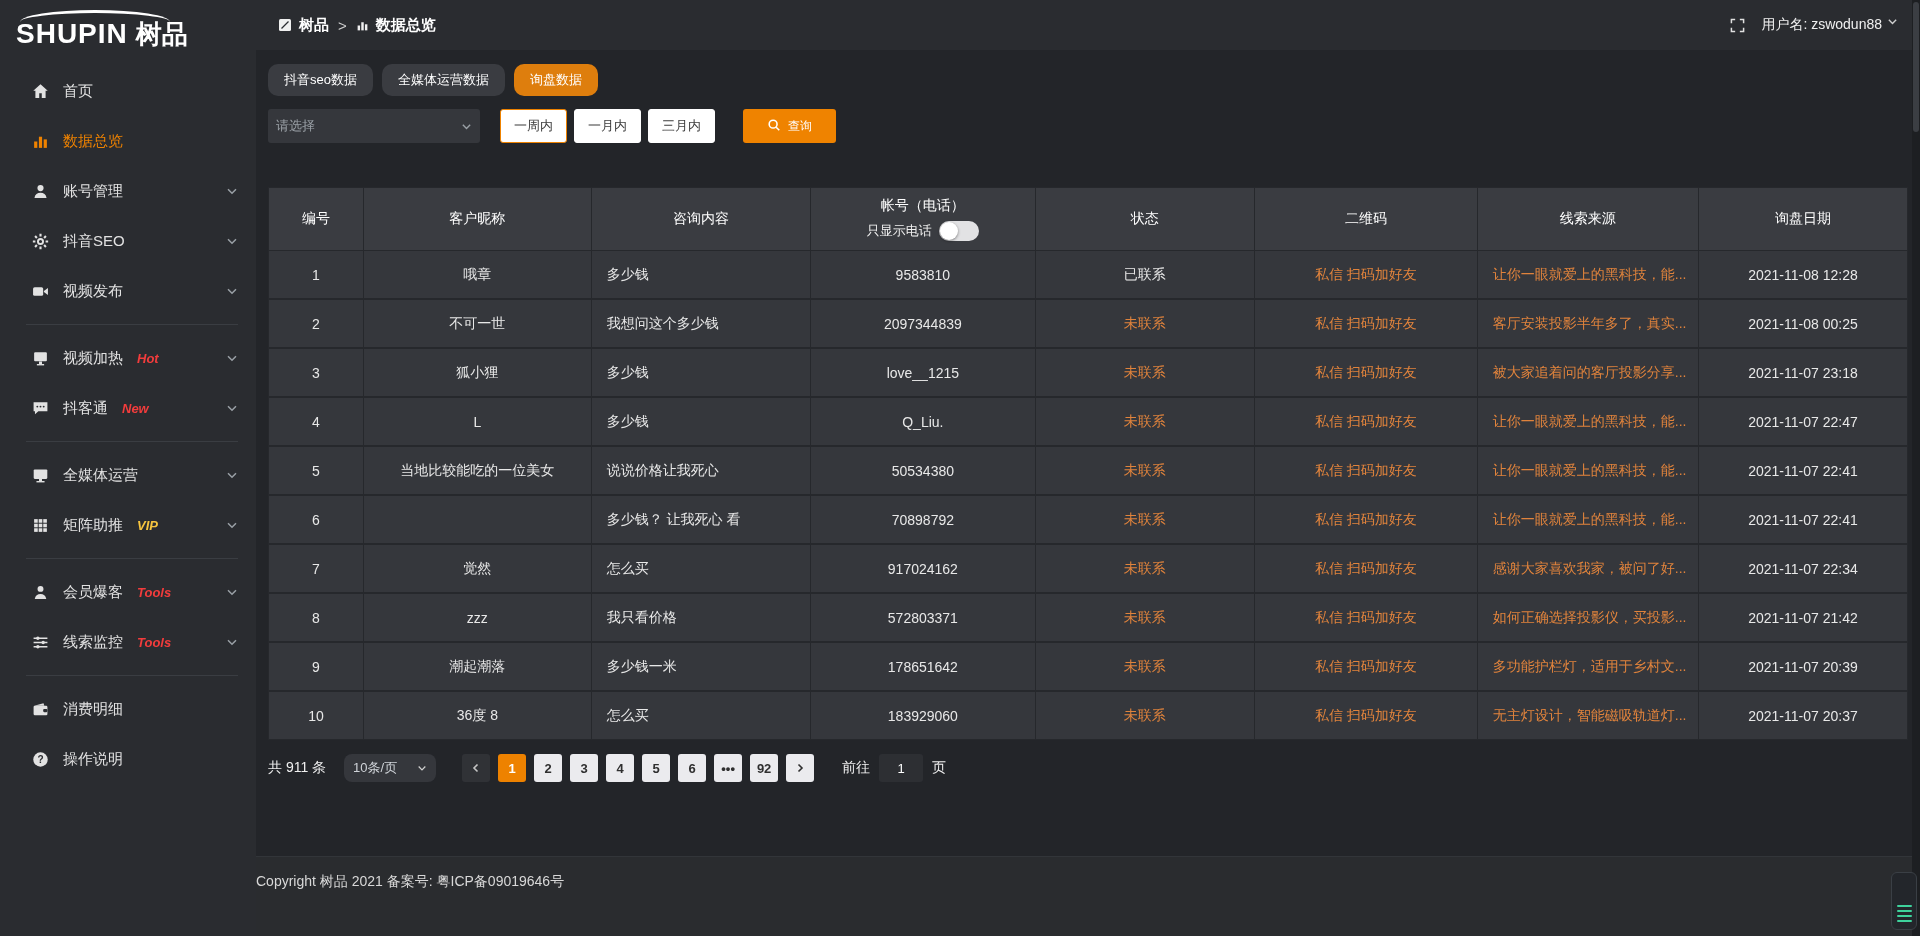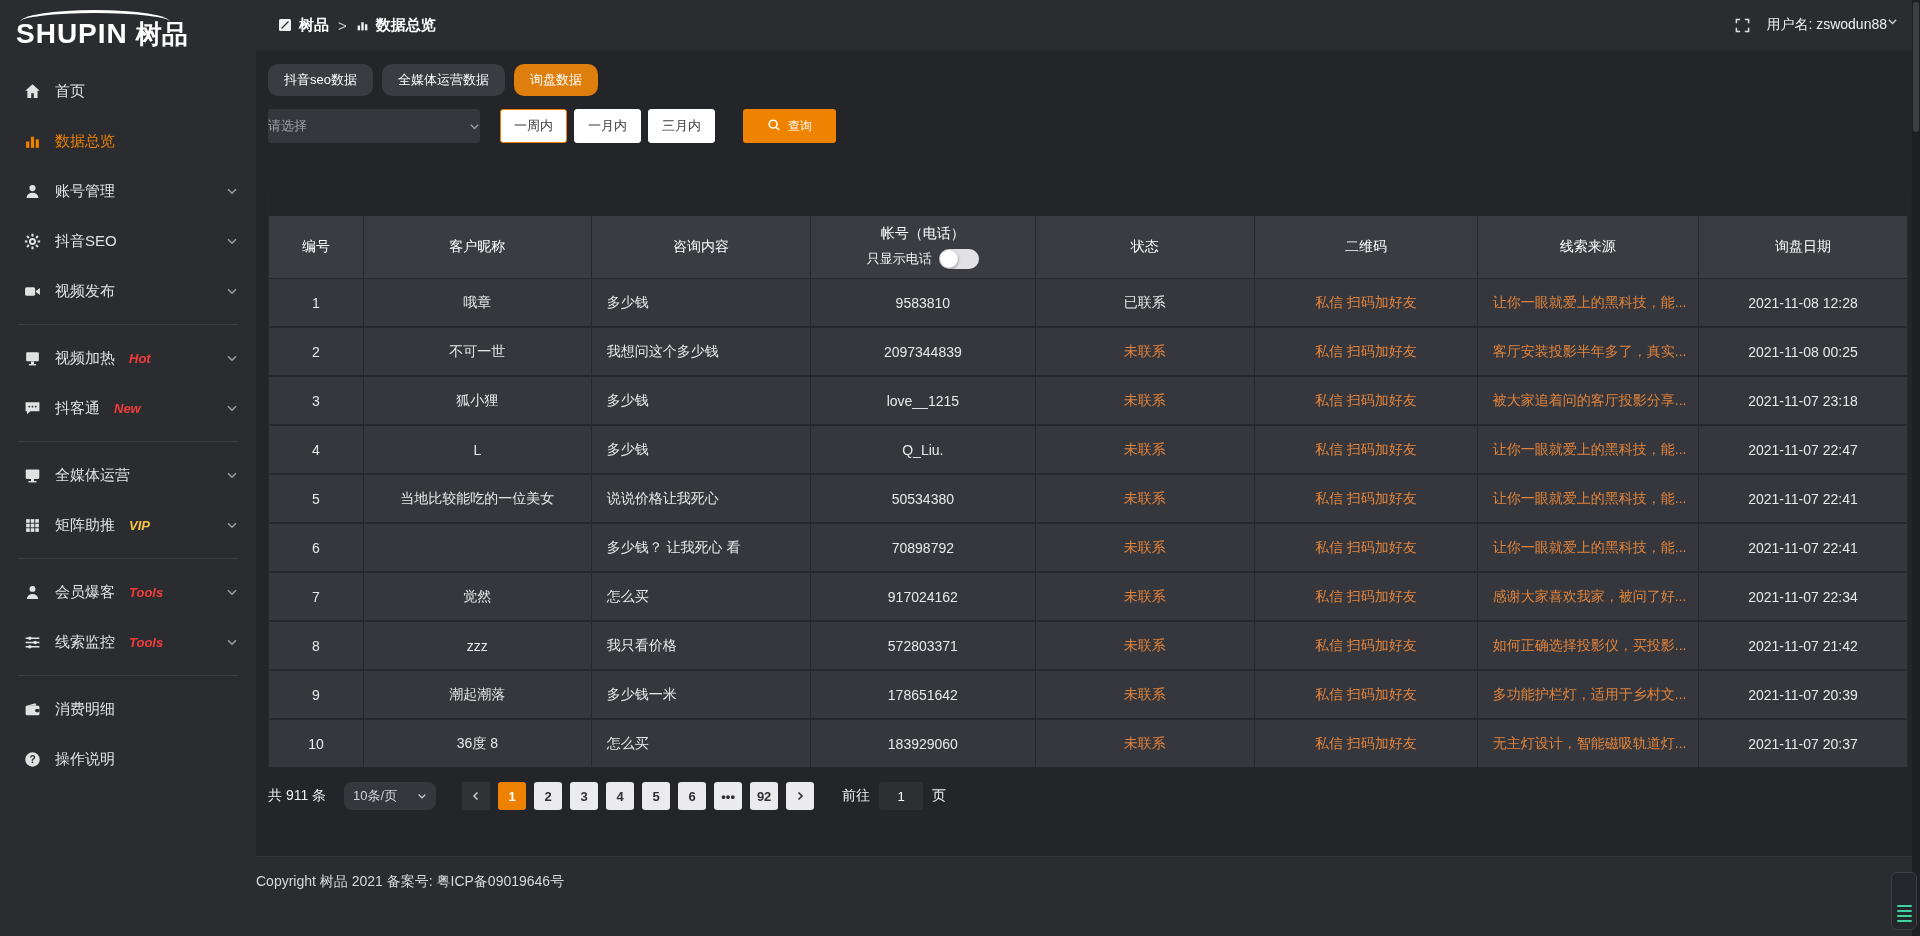--- a/index.html
+++ b/index.html
@@ -10,60 +10,60 @@
     color:#e8e8e8; position:relative; font-size:14px;
   }
   
   .sidebar { position:absolute; left:0; top:0; width:256px; height:100%; background:#2a2c30; z-index:2; }
   .logo { height:58px; display:flex; align-items:flex-end; padding:6px 0 6px 16px; }
   .logo-inner { position:relative; display:flex; align-items:baseline; }
   .logo-arc { position:absolute; top:-7px; left:4px; width:150px; height:12px;
     border-top:3px solid #fff; border-radius:50% 50% 0 0 / 100% 100% 0 0; }
   .logo-en { font-size:28px; font-weight:900; letter-spacing:1px; color:#fff; }
   .logo-cn { font-size:26px; font-weight:900; color:#fff; margin-left:8px; }
-  .side-menu { margin-top:8px; }
+  .side-menu { margin-top:8px;padding-left:8px; }
   .side-item { display:flex; align-items:center; height:50px; padding:0 18px 0 22px;
     color:#e2e2e2; font-size:15px; cursor:pointer; }
   .side-item.active { color:#ee8200; }
   .side-icon { width:20px; display:inline-flex; justify-content:center; margin-right:13px; color:inherit; }
   .side-icon svg { display:block; }
   .side-label { flex:0 0 auto; }
   .side-badge { font-style:italic; font-weight:700; font-size:13px; margin-left:14px; }
   .side-chevron { margin-left:auto; color:#9aa0a6; display:inline-flex; }
   .side-divider { border-top:1px solid #3a3d42; margin:8px 18px; }
   
   .topbar { position:absolute; left:256px; right:0; top:0; height:50px; background:#2a2c30;
     display:flex; align-items:center; justify-content:space-between; padding:0 22px; z-index:2; }
   .breadcrumb { display:flex; align-items:center; gap:7px; font-size:15px; font-weight:700; color:#fff; }
   .bc-sep { color:#cfcfcf; font-weight:400; margin:0 2px; }
   .bc-icon { display:inline-flex; color:#f0f0f0; }
   .topbar-right { display:flex; align-items:center; gap:16px; }
   .fs-icon { display:inline-flex; color:#e0e0e0; cursor:pointer; }
-  .username-wrap { display:flex; align-items:flex-start; cursor:pointer; }
+  .username-wrap { display:flex; align-items:flex-start; gap:5px; cursor:pointer; }
   .username { font-size:14px; color:#f0f0f0; }
   .user-chevron { color:#cfcfcf; display:inline-flex; }
   
   .main { position:absolute; left:256px; right:0; top:50px; bottom:0; background:#232529; padding:14px 12px 0 12px; }
   .tabs { display:flex; gap:9px; }
   .tab { height:32px; padding:0 16px; background:#3a3c41; color:#fff; font-size:13px;
     border-radius:10px; display:inline-flex; align-items:center; cursor:pointer; border:none; }
   .tab.active { background:#de7e0d; }
   .filters { margin-top:13px; display:flex; align-items:center; }
   .select { width:212px; height:34px; background:#35373c; color:#9aa0a6; font-size:13px;
-    display:flex; align-items:center; justify-content:space-between; padding:0 0; border-radius:3px; cursor:pointer; }
+    display:flex; align-items:center; justify-content:space-between; padding:0 8px; border-radius:3px; cursor:pointer; }
   .select .side-chevron { margin-left:0; }
   .ranges { display:flex; gap:7px; margin-left:20px; }
   .range { height:34px; min-width:66px; padding:0 13px; background:#fff; color:#3c3c3c; font-size:13px;
     border-radius:3px; display:flex; align-items:center; justify-content:center; cursor:pointer; border:1px solid #fff; }
   .range.active { border:1px solid #ee8200; }
   .search-btn { height:34px; padding:0 24px; margin-left:28px; background:#ef8300; color:#fff;
     border:none; border-radius:3px; display:flex; align-items:center; gap:7px; font-size:12px; cursor:pointer; }
   
   .table { margin-top:44px; border:1px solid #26282c; border-bottom:none; }
-  .thead { display:flex; height:62px; background:#3a3c41;margin-top:28px; }
+  .thead { display:flex; height:62px; background:#3a3c41; }
   .th { display:flex; align-items:center; justify-content:center; font-size:14px; color:#fff;
     border-right:1px solid #26282c; }
   .th:last-child { border-right:none; }
   .th.col-account { flex-direction:column; gap:6px; }
   .toggle-row { display:flex; align-items:center; gap:7px; font-size:13px; color:#f0f0f0; }
   .toggle { width:40px; height:20px; background:#e2e2e4; border-radius:10px; position:relative; cursor:pointer; }
   .toggle-knob { position:absolute; left:1px; top:1px; width:18px; height:18px; background:#fff;
     border-radius:50%; box-shadow:0 1px 3px rgba(0,0,0,.45); }
   .tr { display:flex; height:49px; background:#35373c; border-top:1px solid #26282c; border-bottom:1px solid #26282c; }
   .td { display:flex; align-items:center; justify-content:center; font-size:14px; color:#e8e8e8;

